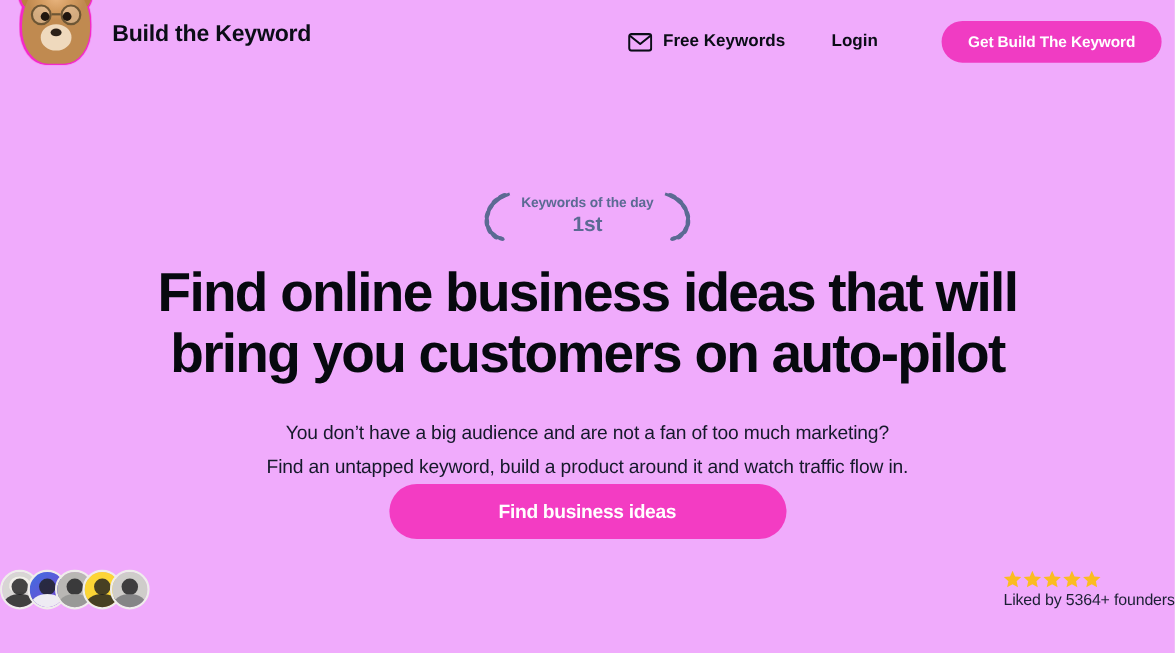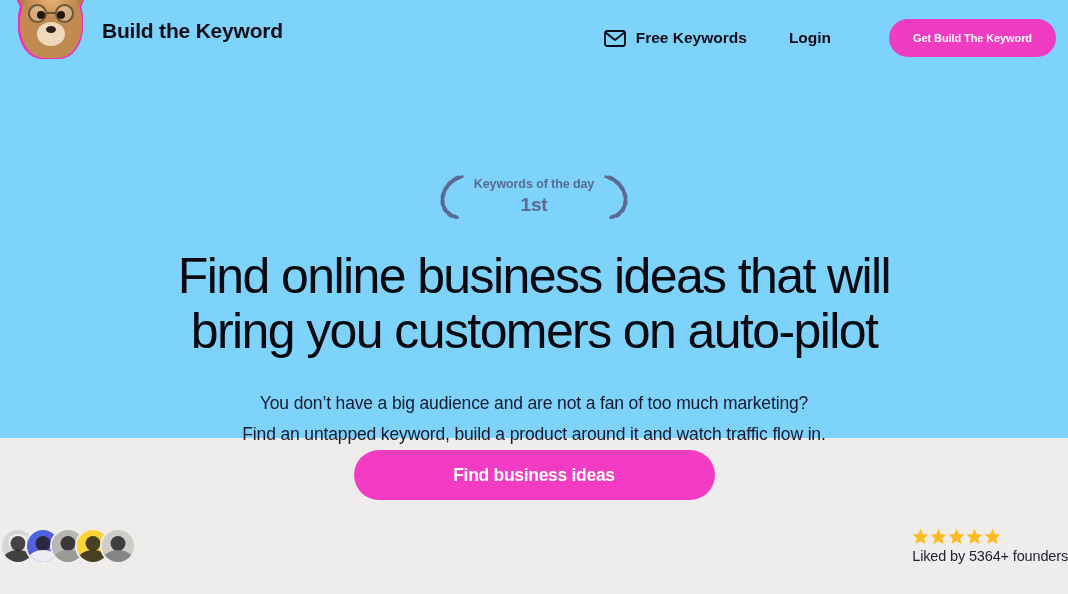--- a/index.html
+++ b/index.html
@@ -14,22 +14,22 @@
   body {
     background: #efedeb;
     font-family: "Liberation Sans", sans-serif;
     color: #0b0d17;
     -webkit-font-smoothing: antialiased;
   }
 
   .page {
     position: relative;
     width: 1068px;
-    height: 438px;
-    background: #7dd3fc;
+    height: 594px;
+    background: #f0abfc;
   }
 
   
   header.topbar {
     position: absolute;
     top: 0;
     left: 0;
     width: 1068px;
     height: 76px;
     display: flex;
@@ -160,21 +160,21 @@
     display: inline-flex;
     align-items: center;
     justify-content: center;
     height: 38px;
     padding: 0 24px;
     border: none;
     border-radius: 19px;
     background: #f03cc3;
     color: #ffffff;
     font-family: "Liberation Sans", sans-serif;
-    font-size: 11px;
+    font-size: 14px;
     font-weight: 700;
     letter-spacing: -0.1px;
     white-space: nowrap;
     cursor: pointer;
   }
 
   
   .hero {
     position: absolute;
     top: 76px;
@@ -205,23 +205,23 @@
     letter-spacing: -0.1px;
     margin-bottom: 5px;
   }
   .badge-rank {
     font-size: 19px;
     font-weight: 700;
     letter-spacing: -0.2px;
   }
 
   .headline {
-    margin-top: 29px;
+    margin-top: 19px;
     font-size: 50px;
-    font-weight: 400;
+    font-weight: 700;
     line-height: 1.09;
     letter-spacing: -1.6px;
     color: #07090f;
   }
   .headline-line { display: block; }
 
   .subhead {
     margin-top: 30px;
     font-size: 17.5px;
     font-weight: 400;

